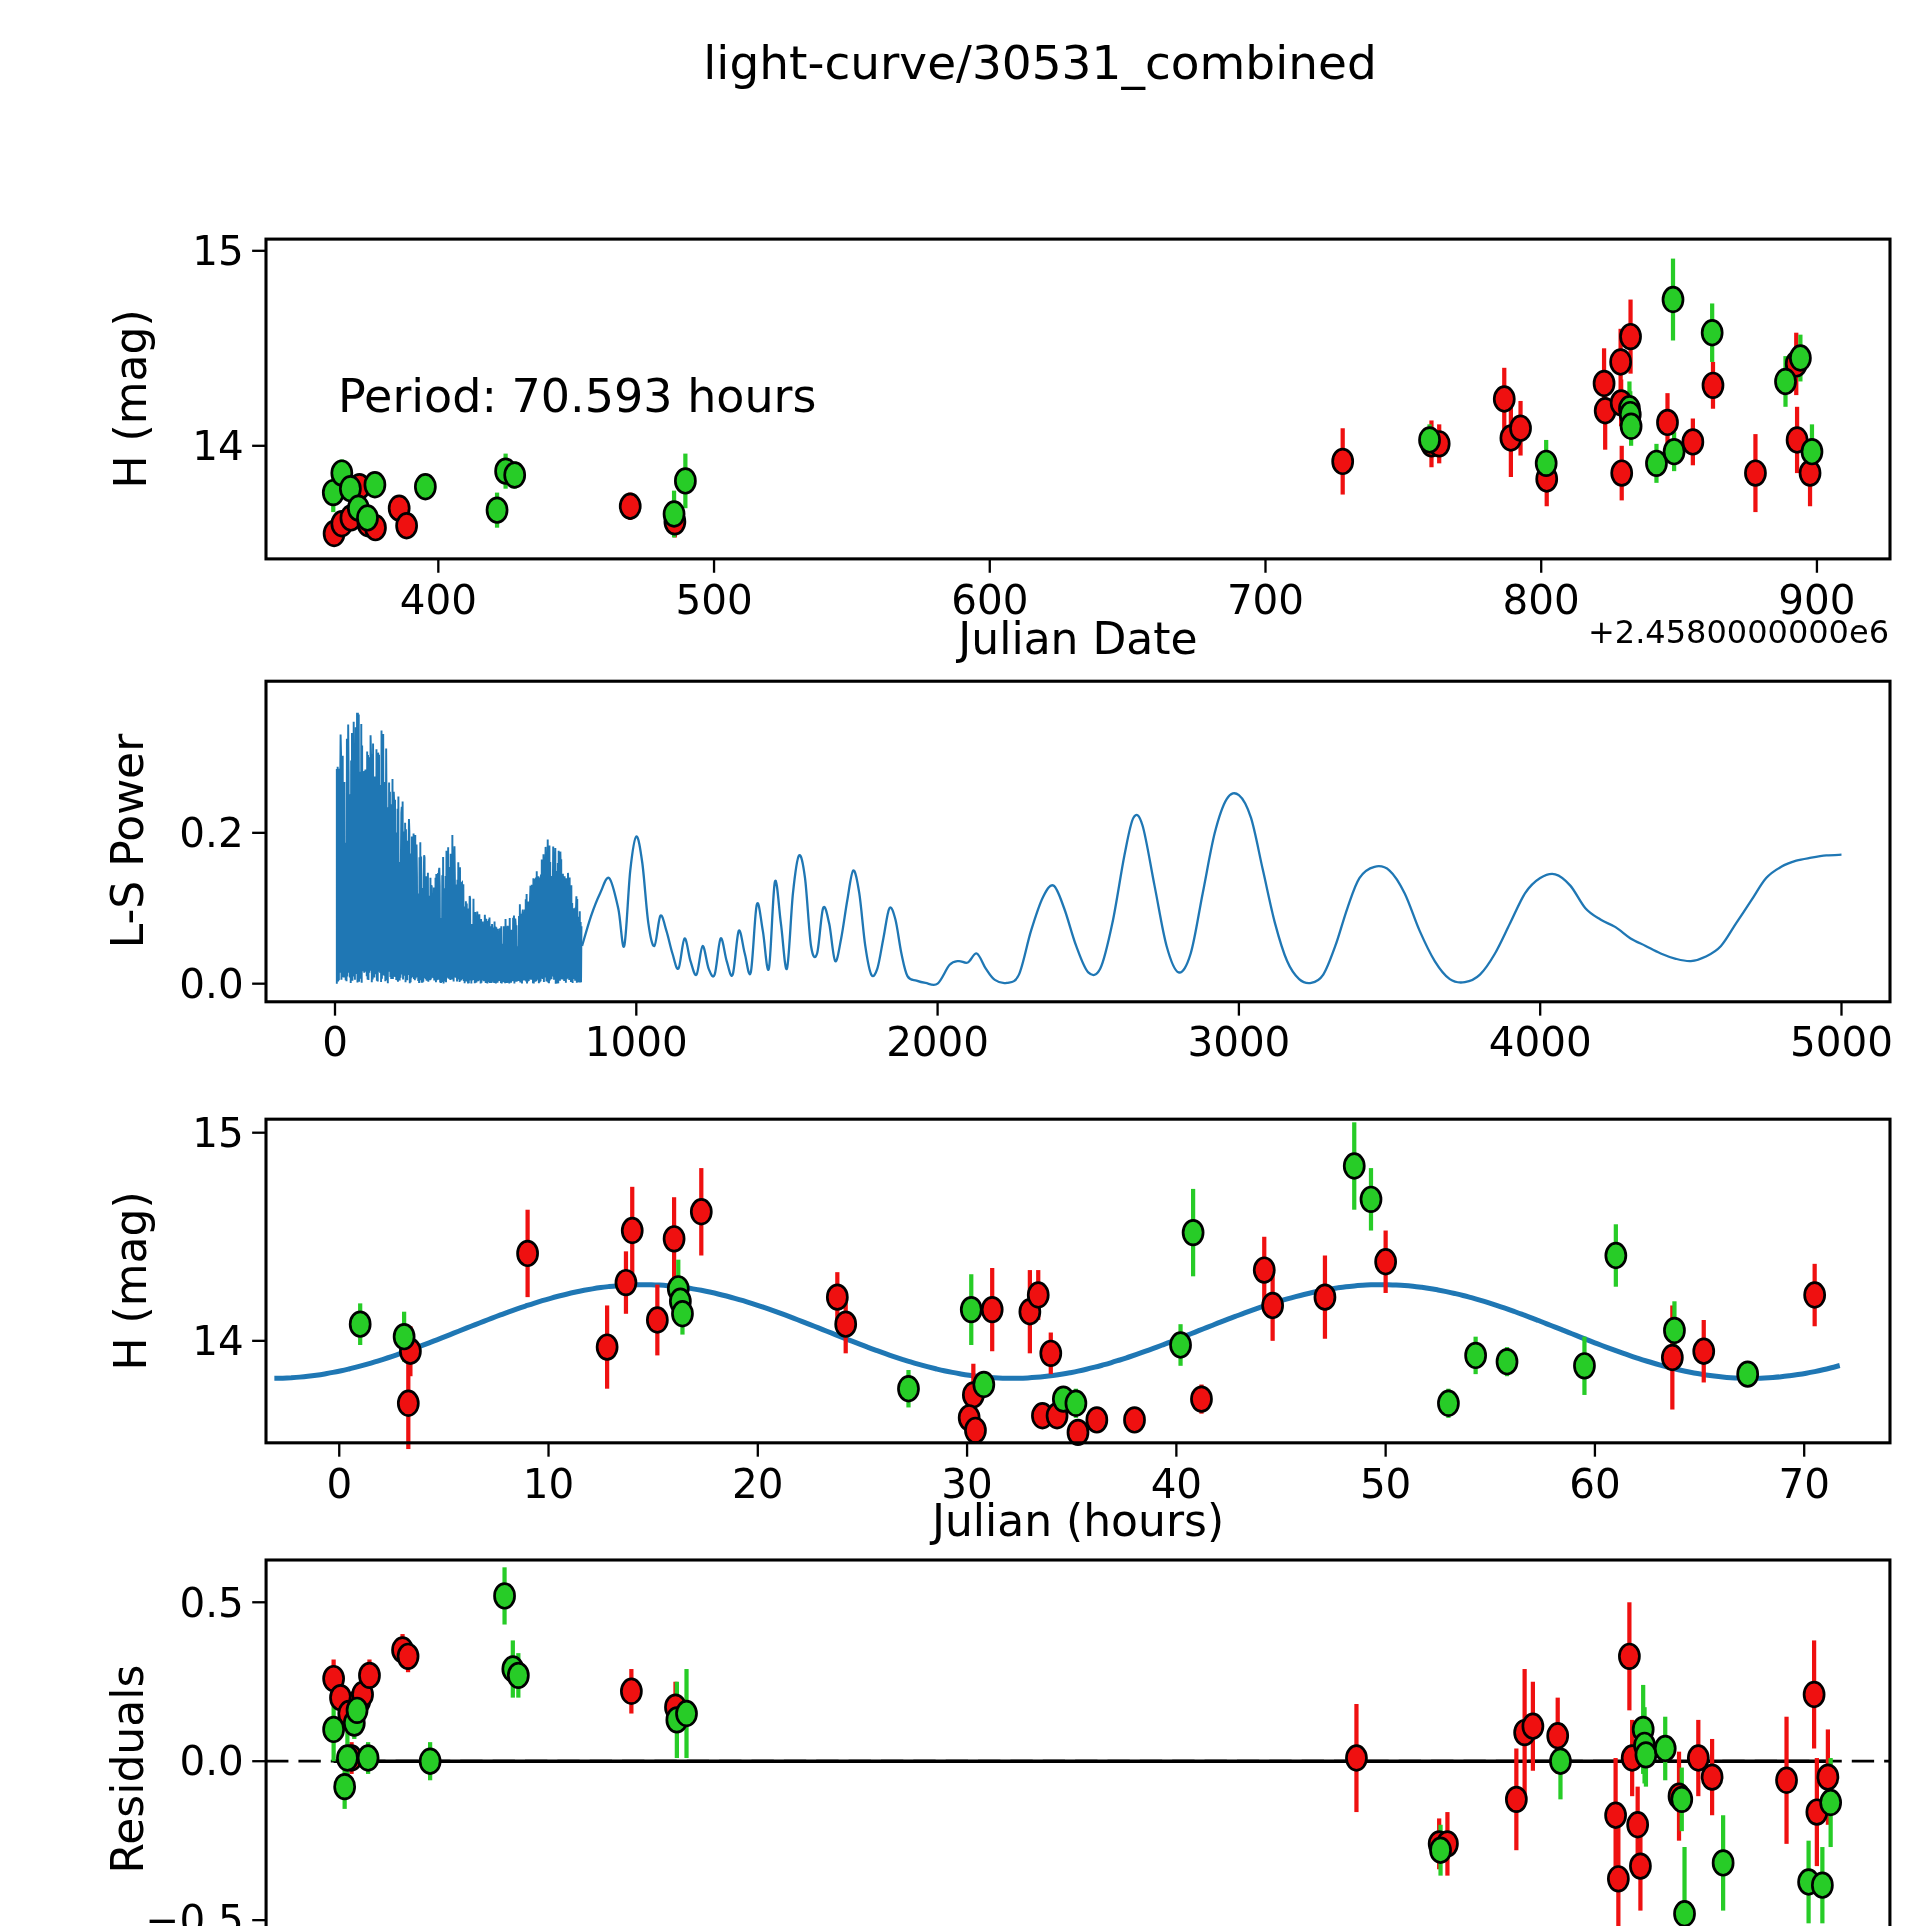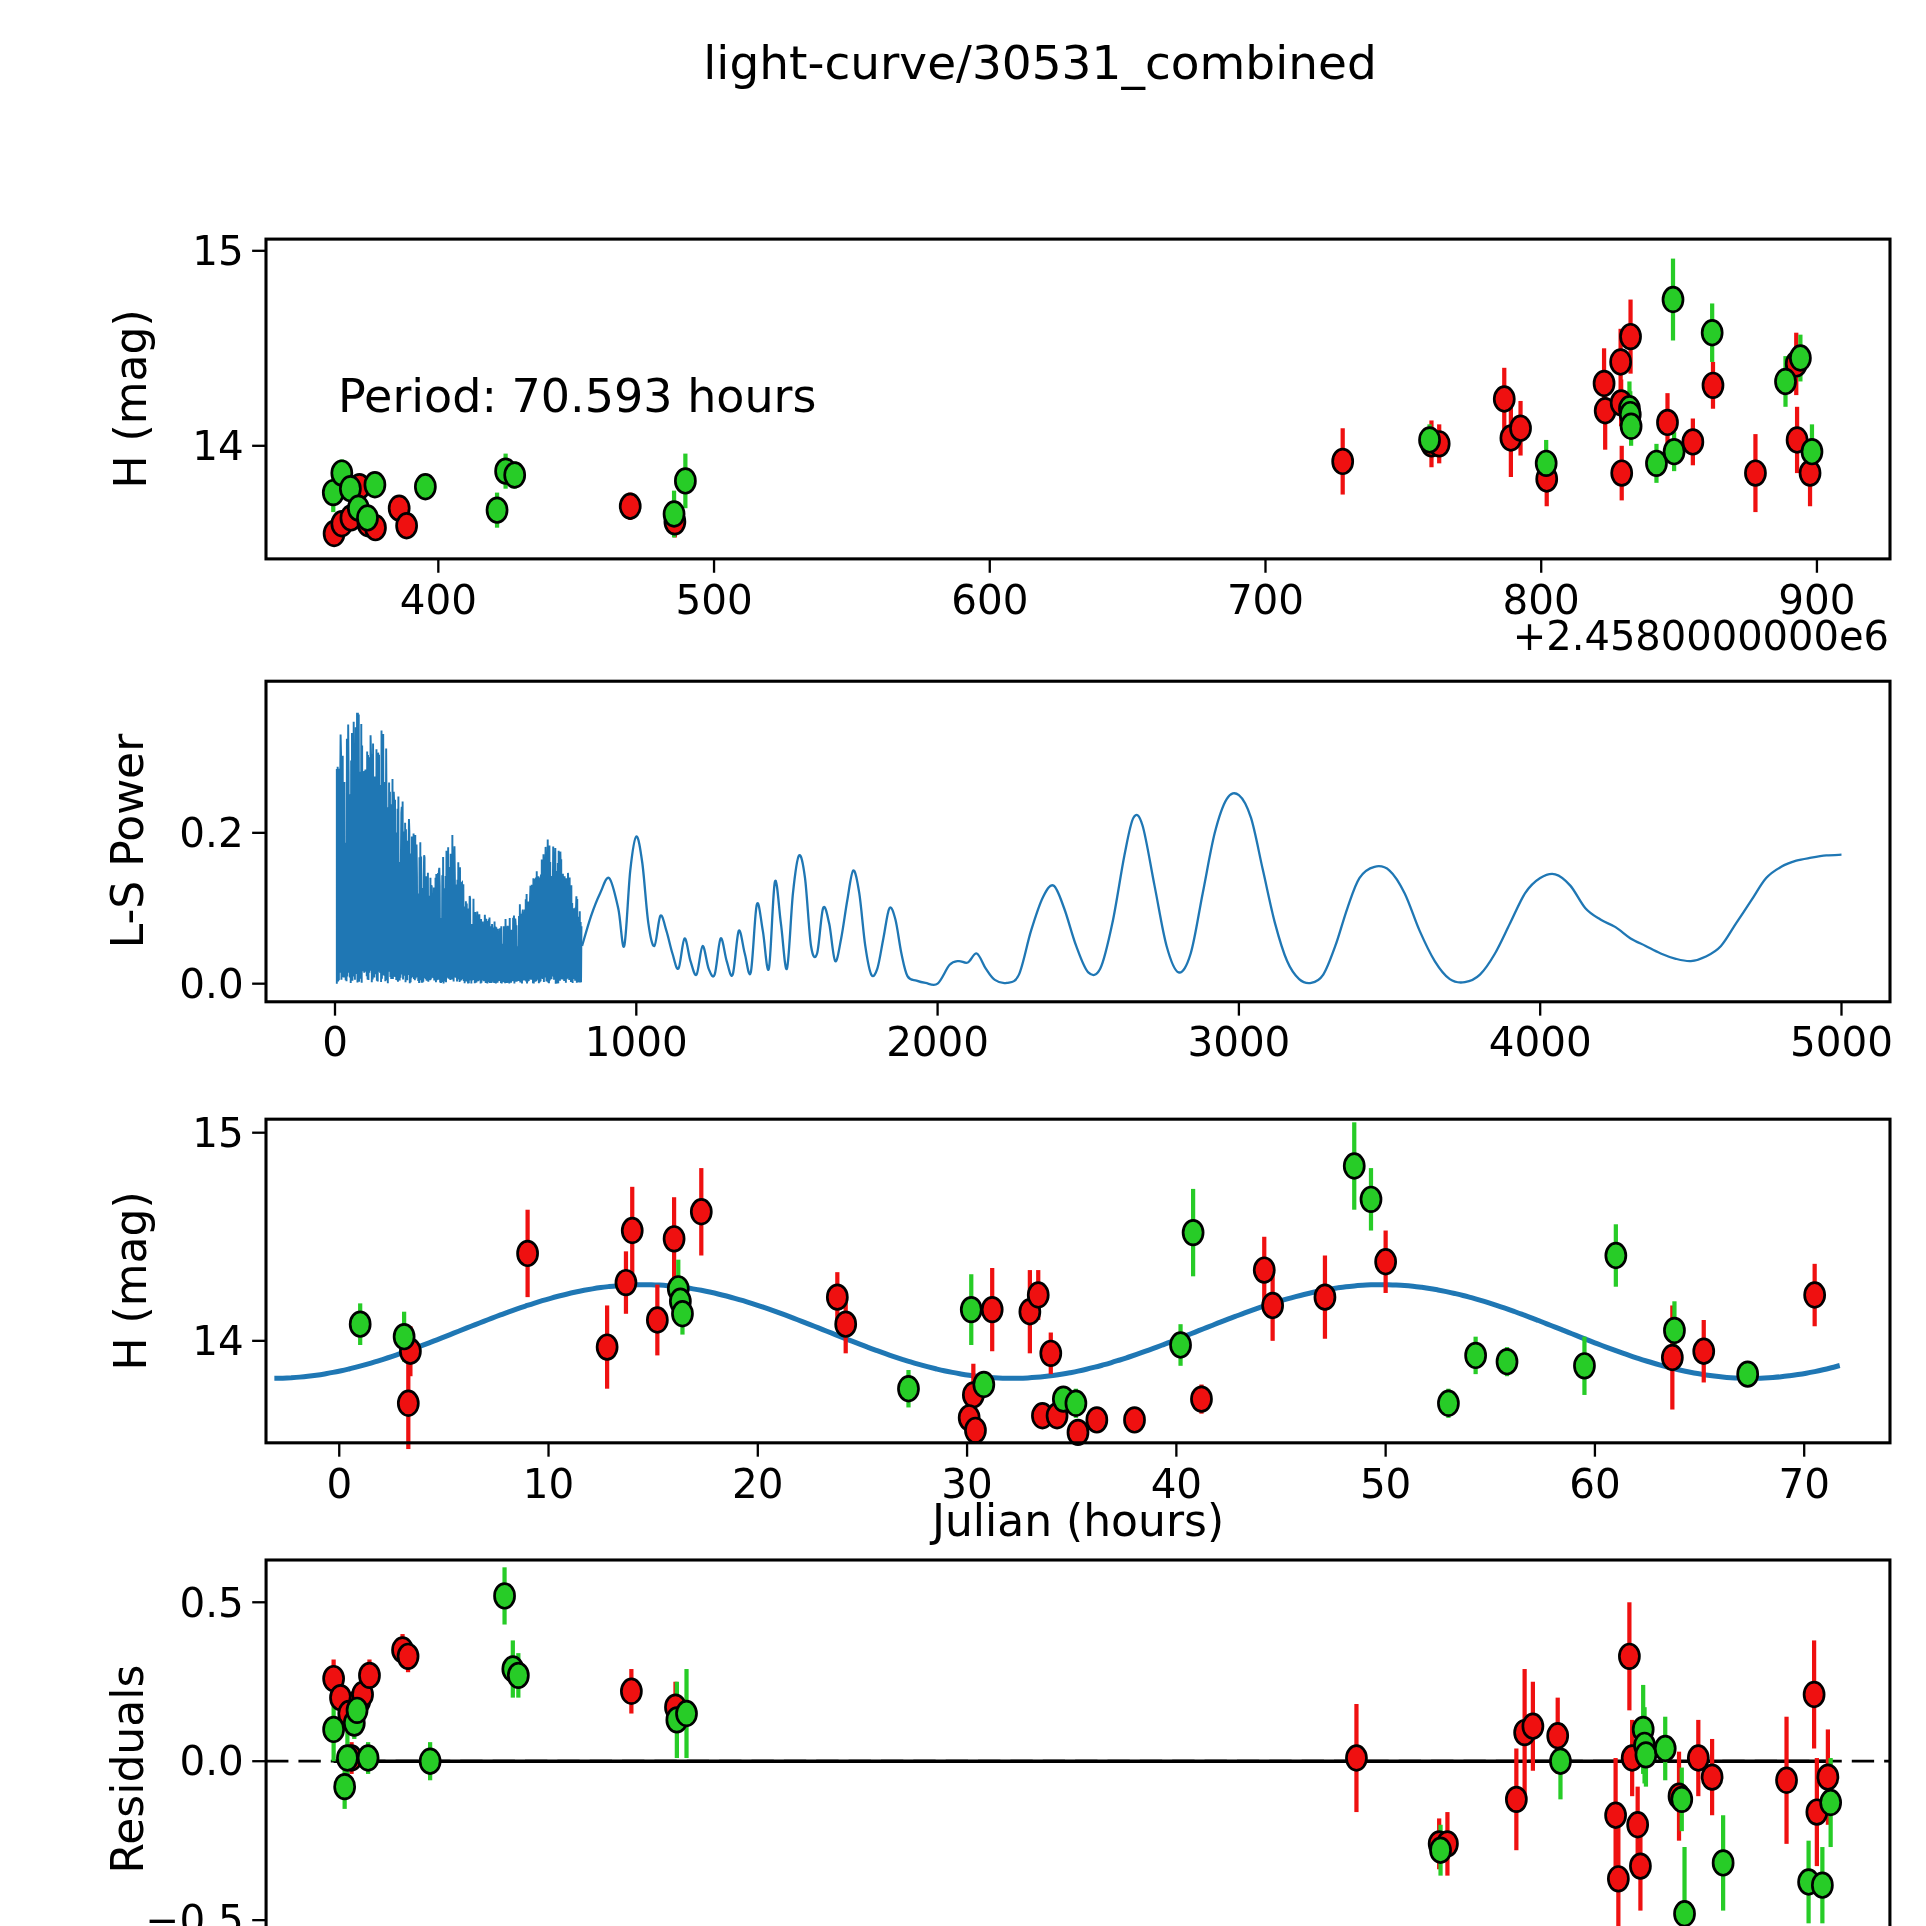--- a/index.html
+++ b/index.html
@@ -2,21 +2,21 @@
 <html style="font-size:6.2px"><head>
 <meta charset="utf-8">
 <style>
   html,body{margin:0;padding:0;background:#ffffff;}
   #figure{position:relative;width:2080px;height:2080px;background:#ffffff;
           font-family:"DejaVu Sans",sans-serif;color:#000;}
   .ttl{position:absolute;left:0;right:0;top:35px;text-align:center;font-size:47px;}
   .panel{position:absolute;overflow:visible;}
   svg text{font-family:"DejaVu Sans",sans-serif;fill:#000;}
   .xlab{position:absolute;left:266px;width:1624px;text-align:center;font-size:44px;}
-  .offs{position:absolute;right:191px;font-size:40px;}
+  .offs{position:absolute;right:191px;font-size:32px;}
   .ylab{position:absolute;font-size:44px;transform:translate(-50%,-50%) rotate(-90deg);white-space:nowrap;}
   .annot{position:absolute;left:338px;top:369px;font-size:46px;white-space:nowrap;}
 </style>
 </head>
 <body>
 
 <div id="figure">
   <div class="ttl">light-curve/30531_combined</div>
 
   <svg class="panel" width="1624" height="320" viewBox="0 0 4215 830" style="left: 266px; top: 239px;">
@@ -458,20 +458,21 @@
         <text x="-58" y="971.8326996197718" text-anchor="end" font-size="105">−0.5</text>
         <line x1="0" y1="522.2851711026615" x2="-36" y2="522.2851711026615" stroke="#000" stroke-width="6"></line>
         <text x="-58" y="559.2851711026615" text-anchor="end" font-size="105">0.0</text>
         <line x1="0" y1="109.73764258555133" x2="-36" y2="109.73764258555133" stroke="#000" stroke-width="6"></line>
         <text x="-58" y="146.73764258555133" text-anchor="end" font-size="105">0.5</text>
       </g>
     </svg>
 
   <div class="annot">Period: 70.593 hours</div>
 
+  <div class="xlab" style="top:613px">Julian Date</div>
   <div class="offs" style="top:613px">+2.4580000000e6</div>
   <div class="xlab" style="top:1495px">Julian (hours)</div>
 
   <div class="ylab" style="left:130px;top:399px">H (mag)</div>
   <div class="ylab" style="left:127px;top:841px">L-S Power</div>
   <div class="ylab" style="left:130px;top:1281px">H (mag)</div>
   <div class="ylab" style="left:127px;top:1769px">Residuals</div>
 </div>
 
 

